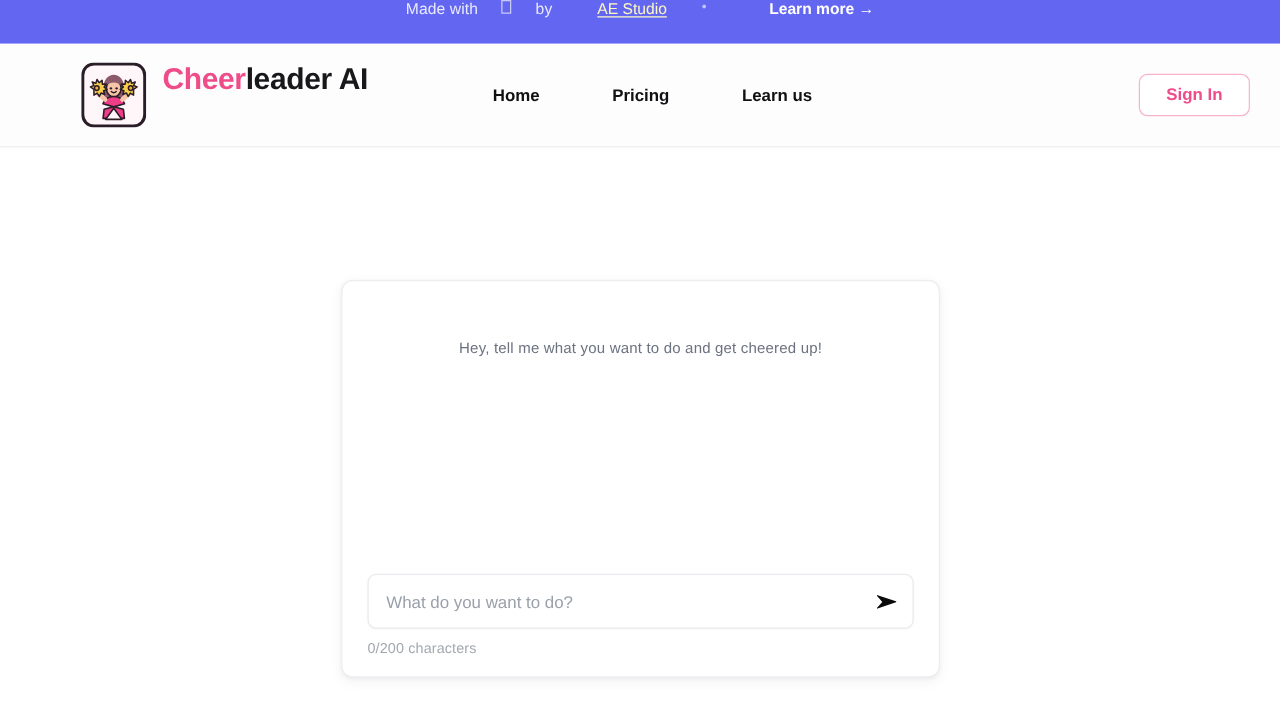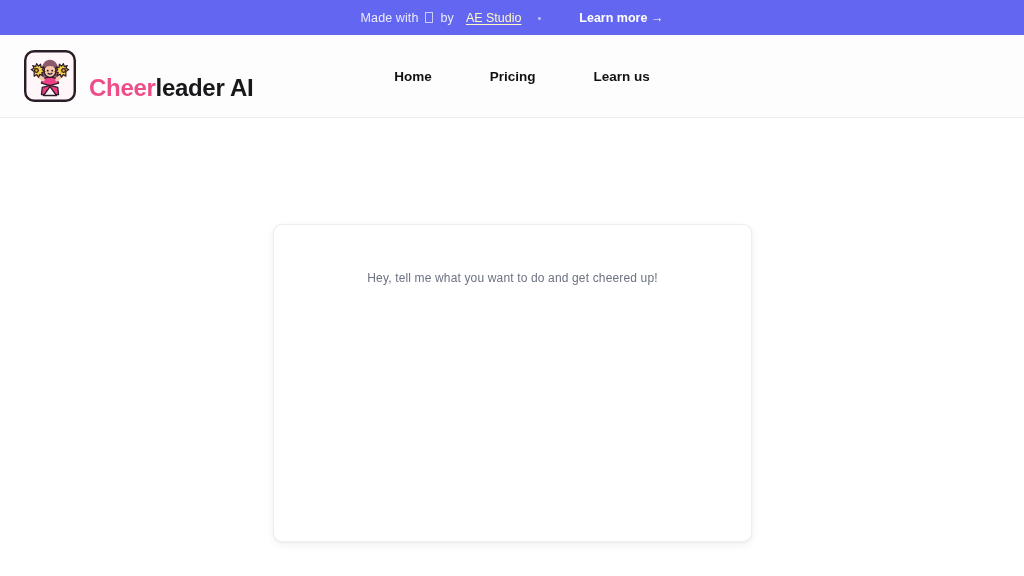--- a/index.html
+++ b/index.html
@@ -14,23 +14,23 @@
     background: #ffffff;
     font-family: "Liberation Sans", "DejaVu Sans", sans-serif;
     -webkit-font-smoothing: antialiased;
   }
 
   
   .promo-banner {
     height: 35px;
     background: #6366f1;
     display: flex;
-    align-items: center;
+    align-items: flex-start;
     justify-content: center;
-    gap: 4px;
+    gap: 16px;
     color: #ffffff;
     font-size: 12.5px;
   }
   .promo-text {
     color: #e9eaff;
     font-weight: 400;
     letter-spacing: 0.1px;
   }
   .promo-tofu {
     display: inline-block;
@@ -65,24 +65,25 @@
     background: #fdfdfe;
     border-bottom: 1px solid #eceef1;
     display: flex;
     align-items: center;
     padding: 0 24px;
     position: relative;
   }
 
   .brand {
     display: flex;
-    align-items: flex-end;
+    align-items: flex-start;
     gap: 13px;
     text-decoration: none;
     cursor: pointer;
+    margin-left: 41px;
   }
   .brand-mark {
     width: 52px;
     height: 52px;
     display: block;
     flex: 0 0 52px;
   }
   .brand-name {
     font-size: 24px;
     font-weight: bold;
@@ -272,26 +273,40 @@
       <span class="accent">Cheer</span><span class="rest">leader AI</span>
     </span>
   </a>
 
   <nav class="main-nav">
     <a class="nav-link" href="#">Home</a>
     <a class="nav-link" href="#">Pricing</a>
     <a class="nav-link" href="#">Learn us</a>
   </nav>
 
+  <div class="header-right">
+    <button class="signin-button">Sign In</button>
+  </div>
 </header>
 
 <main class="page-main">
 
   <section class="chat-card">
 
     <div class="chat-messages">
       <p class="greeting">Hey, tell me what you want to do and get cheered up!</p>
     </div>
 
+    <div class="chat-composer">
+      <div class="input-row">
+        <input class="chat-input" type="text" placeholder="What do you want to do?" style="">
+        <button class="send-button">
+          <svg class="send-icon" viewBox="0 0 24 24" aria-hidden="true">
+            <path d="M2.6 5.2c-.5-.2-.9.4-.5.8L7.4 12l-5.3 6c-.4.4 0 1 .5.8l18.6-6.4c.5-.2.5-.9 0-1.1z"></path>
+          </svg>
+        </button>
+      </div>
+      <div class="char-counter">0/200 characters</div>
+    </div>
 
   </section>
 
 </main>
 
 </body></html>

